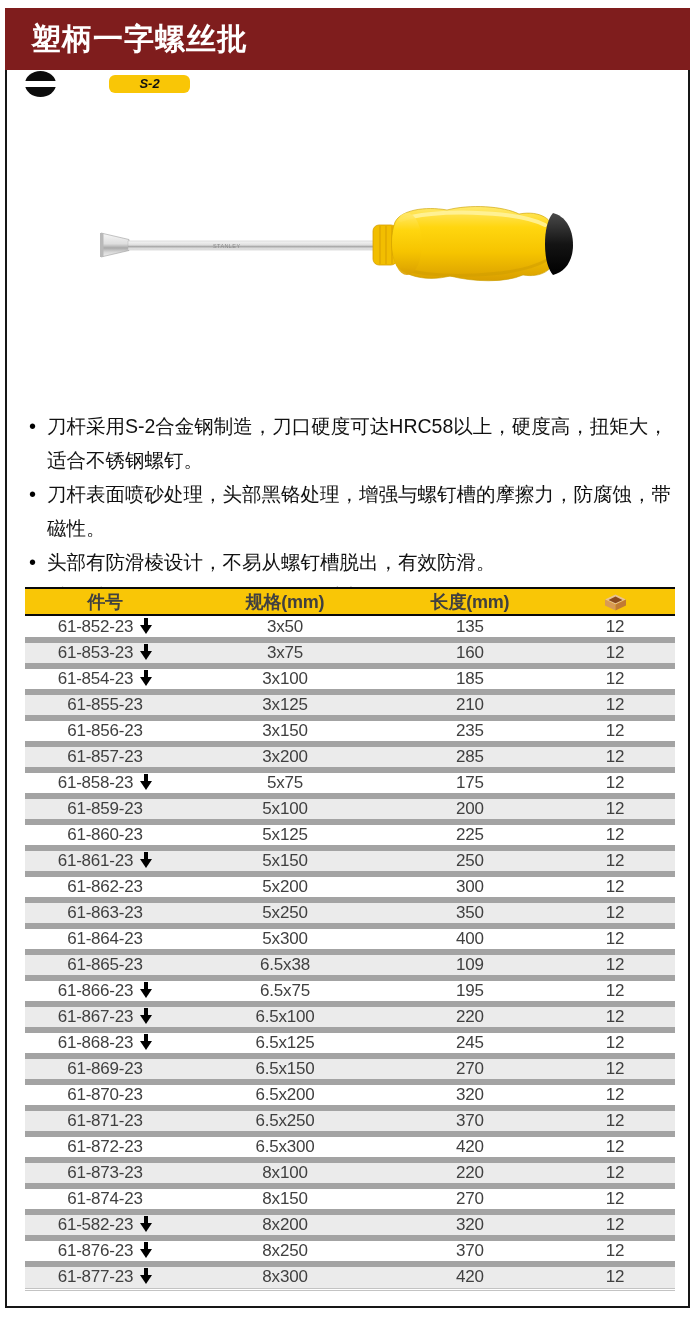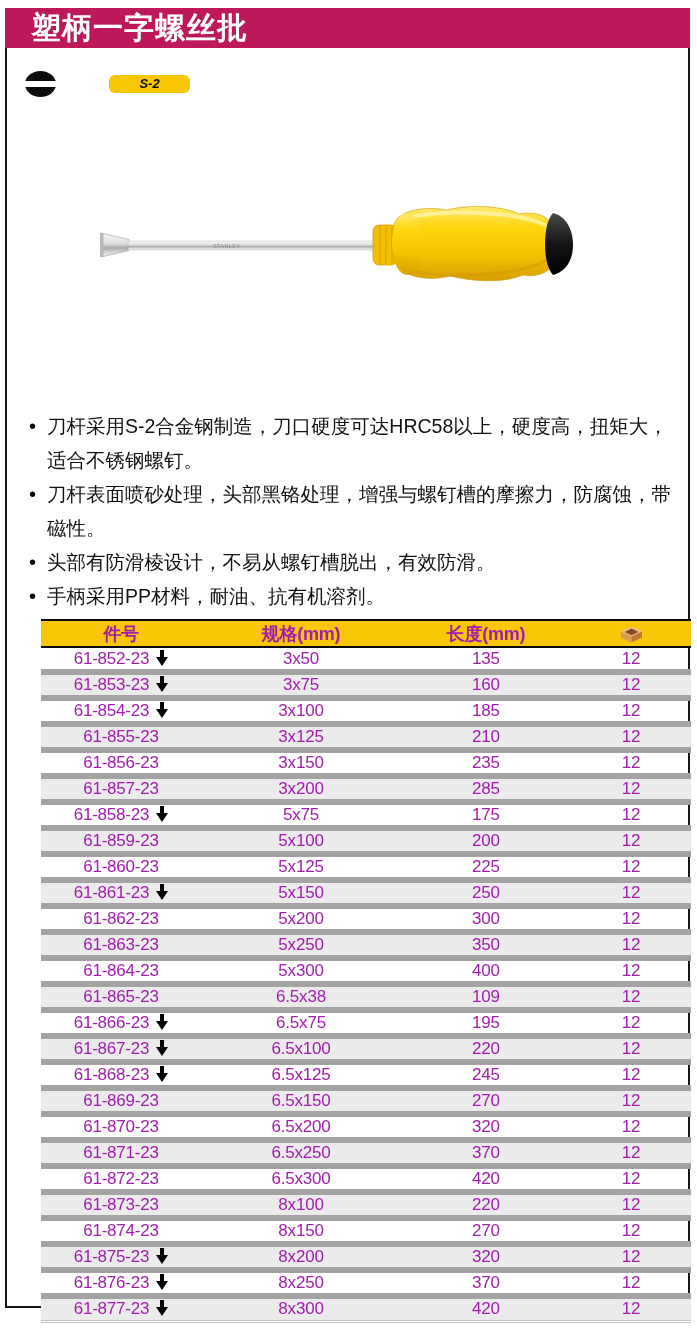--- a/index.html
+++ b/index.html
@@ -8,21 +8,21 @@
 
   .sheet{
     position:absolute; left:5px; top:8px;
     width:685px; height:1300px;
     border:2px solid #161616; border-top:none;
     background:#ffffff;
   }
 
   
   .titlebar{
-    margin:0 -2px; height:40px; background:#be185d;
+    margin:0 -2px; height:62px; background:#7f1d1d;
     display:flex; align-items:center; padding-left:26px;
   }
   .titlebar h1{
     color:#ffffff; font-size:30px; font-weight:bold; letter-spacing:1px;
   }
 
   
   .badge-row{
     position:absolute; left:18px; top:62px;
     display:flex; align-items:center; gap:5px; height:27px;
@@ -46,23 +46,23 @@
     font-size:19.5px; line-height:34px; color:#111;
   }
   .feature-item{ padding-left:20px; position:relative; }
   .feature-item::before{
     content:"\2022"; position:absolute; left:2px; top:0;
     font-size:20px; color:#000;
   }
 
   
   .parts-table{
-    position:absolute; left:34px; top:579px; width:650px;
+    position:absolute; left:18px; top:579px; width:650px;
     border-collapse:collapse; table-layout:fixed;
-    font-size:17px; color:#a21caf; letter-spacing:-0.2px;margin-top:32px;
+    font-size:17px; color:#404040; letter-spacing:-0.2px;
   }
   .parts-table col.c1{width:160px}
   .parts-table col.c2{width:200px}
   .parts-table col.c3{width:170px}
   .parts-table col.c4{width:120px}
   .parts-table th{
     height:27px; background:#f9c606; font-size:18px; font-weight:bold;
     border-top:2px solid #0a0a0a; border-bottom:2px solid #0a0a0a;
     text-align:center; vertical-align:middle;
   }
@@ -322,21 +322,21 @@
   <td>220</td>
   <td>12</td>
 </tr>
         <tr>
   <td><span>61-874-23</span></td>
   <td>8x150</td>
   <td>270</td>
   <td>12</td>
 </tr>
         <tr>
-  <td><span>61-875-23</span><span class="dn-arrow"></span></td>
+  <td><span>61-582-23</span><span class="dn-arrow"></span></td>
   <td>8x200</td>
   <td>320</td>
   <td>12</td>
 </tr>
         <tr>
   <td><span>61-876-23</span><span class="dn-arrow"></span></td>
   <td>8x250</td>
   <td>370</td>
   <td>12</td>
 </tr>

